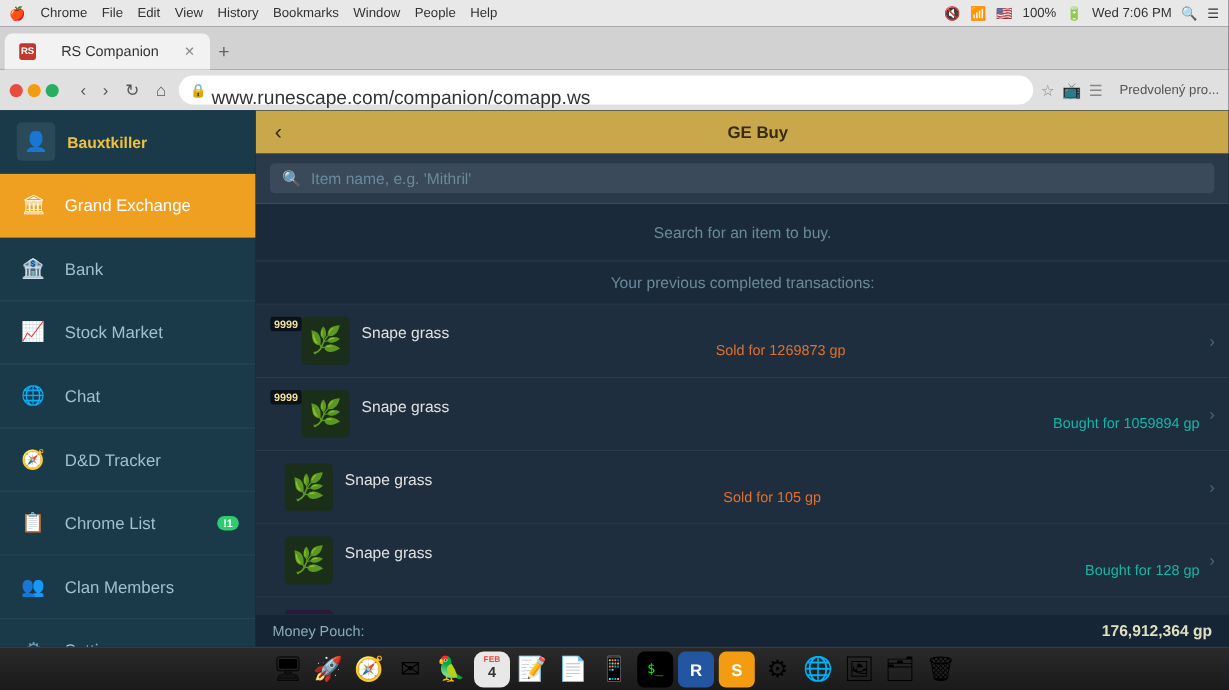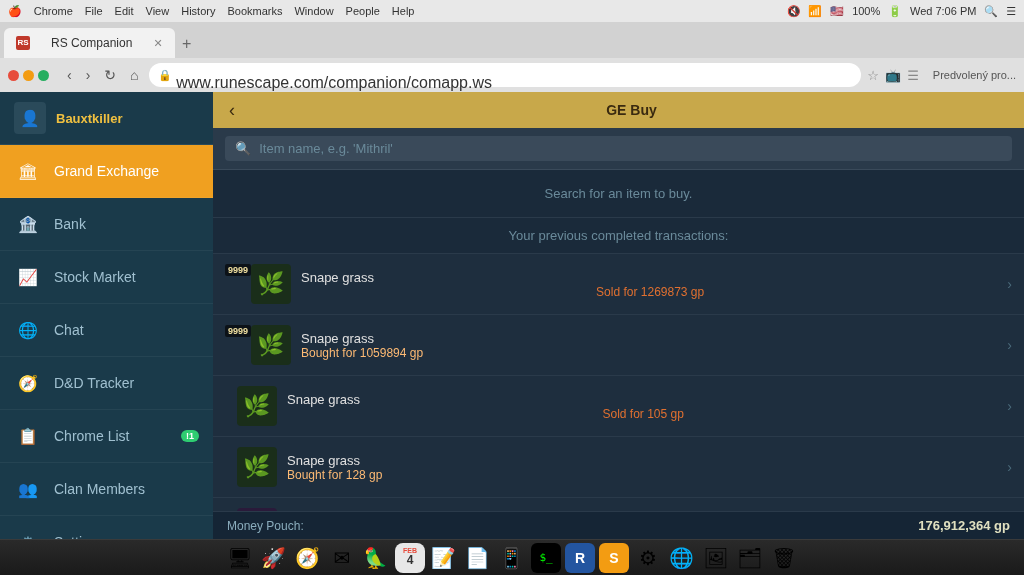--- a/index.html
+++ b/index.html
@@ -242,21 +242,21 @@
       margin-right: 10px;
       flex-shrink: 0;
       display: flex; align-items: center; justify-content: center;
       margin-left: 26px;
       overflow: hidden;
       position: relative;
     }
     .item-info { flex: 1; }
     .item-name { color: #e0e0e0; font-size: 13px; font-weight: 500; }
     .item-price-sold { color: #e07030; font-size: 12px; text-align: center; }
-    .item-price-bought { color: #fdba74; font-size: 12px; }
+    .item-price-bought { color: #14b8a6; font-size: 12px; text-align: right; }
     .chevron-right { color: #4a6a7a; font-size: 14px; margin-left: 8px; }
 
     
     .money-pouch {
       background: #152535;
       height: 28px;
       display: flex;
       align-items: center;
       padding: 0 14px;
       border-top: 1px solid #2a3a4a;

